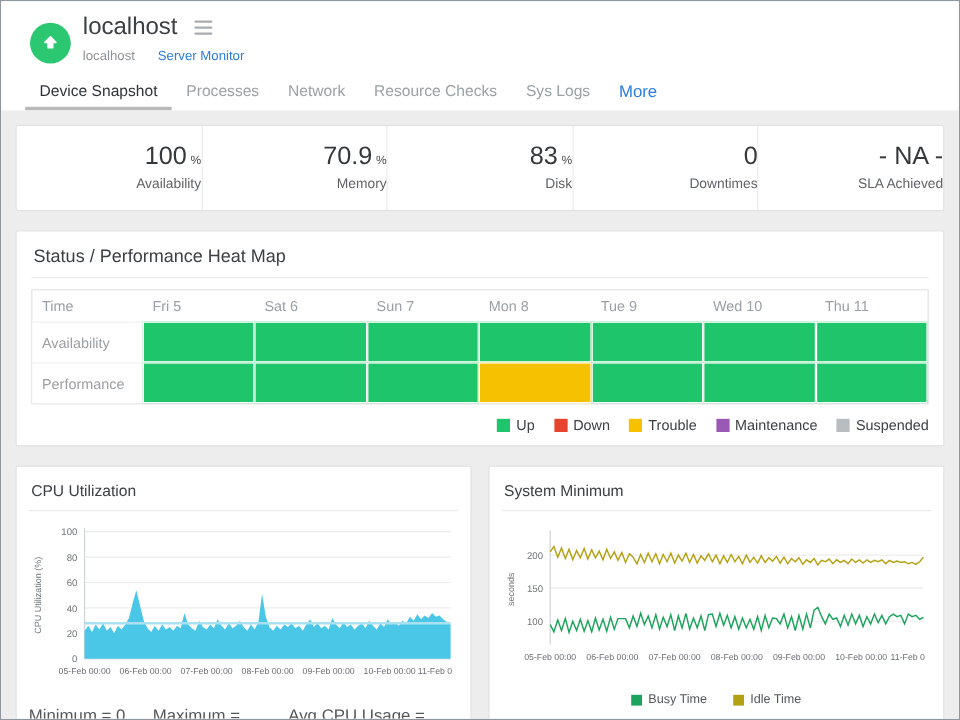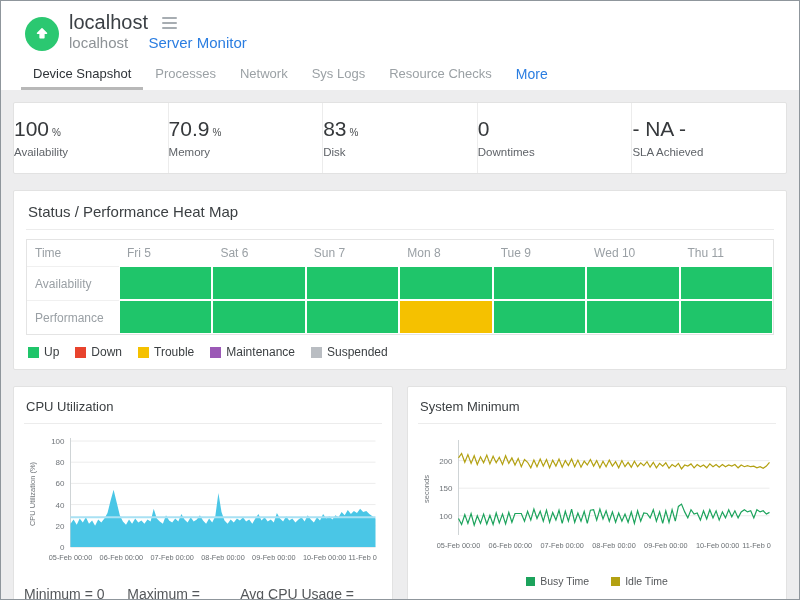--- a/index.html
+++ b/index.html
@@ -7,51 +7,51 @@
 
   
   header{background:#fff;flex:0 0 auto;}
   .hdr-top{display:flex;align-items:flex-end;padding:10px 20px 0 24px;}
   .avatar{width:34px;height:34px;border-radius:50%;display:flex;align-items:center;justify-content:center;flex:0 0 auto;}
   .hdr-text{margin-left:10px;}
   .title-row{display:flex;align-items:center;}
   h1{font-size:20px;font-weight:400;color:#3b4045;margin:0;}
   .hamburger{display:inline-flex;flex-direction:column;gap:3px;margin-left:12px;cursor:pointer;padding:2px;}
   .hamburger i{display:block;width:15px;height:2px;background:#a7adb2;border-radius:1px;}
-  .breadcrumb{font-size:15px;margin-top:0;}
+  .breadcrumb{font-size:11px;margin-top:7px;}
   .breadcrumb .dev{color:#8d9296;margin-right:16px;}
   .breadcrumb a{color:#2a7de1;text-decoration:none;cursor:pointer;}
 
   
   .tabs{display:flex;align-items:flex-end;padding-left:20px;margin-top:8px;}
   .tab{font-size:13px;color:#9ba1a5;padding:6px 12px;cursor:pointer;border-bottom:3px solid transparent;white-space:nowrap;}
   .tab.active{color:#2e3338;border-bottom-color:#b8b8b8;}
   .tab.accent{color:#2a7de1;font-size:14px;transform:translateY(1px);}
 
   
   main{flex:1;background:#ededee;padding:12px;box-sizing:border-box;overflow:hidden;}
   .card{background:#fff;border:1px solid #e2e2e2;border-radius:2px;box-sizing:border-box;}
 
   .stats-card{display:flex;height:72px;margin-bottom:16px;align-items:stretch;}
-  .stat{flex:1;display:flex;flex-direction:column;align-items:flex-start;justify-content:center;border-right:1px solid #ececec;}
+  .stat{flex:1;display:flex;flex-direction:column;align-items:flex-end;justify-content:center;border-right:1px solid #ececec;}
   .stat:last-child{border-right:none;}
   .stat .val{font-size:21px;color:#36393c;line-height:1;}
   .stat .val .unit{font-size:10px;color:#4a4d50;margin-left:3px;}
   .stat .lbl{font-size:11.5px;color:#5f6368;margin-top:7px;}
 
   .heatmap-card{padding:12px 12px 10px;margin-bottom:16px;}
   .card h2{font-size:15px;font-weight:500;color:#3c4043;margin:0 0 0 2px;}
   .divider{border-bottom:1px solid #ececec;margin:9px 0 9px;}
 
   table.hm{width:100%;border-collapse:separate;border-spacing:0;border:1px solid #e4e4e4;table-layout:fixed;}
   table.hm th{font-size:12px;font-weight:400;color:#9aa0a5;text-align:left;padding:6px 8px;}
   td.rowlbl{font-size:12px;color:#9aa0a5;padding:0 8px;border-top:1px solid #f0f0f0;background:#fff;}
   td.hm-cell{height:30px;border:1px solid #fff;cursor:pointer;}
 
-  .hm-legend{display:flex;gap:16px;margin-top:10px;padding-left:2px;align-items:center;}
+  .hm-legend{display:flex;gap:16px;margin-top:10px;padding-left:2px;align-items:center;justify-content:flex-end;}
   .hm-legend .item{display:flex;align-items:center;gap:5px;font-size:12px;color:#3c4043;}
   .swatch{width:11px;height:11px;display:inline-block;}
 
   .charts-row{display:flex;gap:14px;}
   .chart-card{flex:1;padding:12px 10px 8px;min-width:0;}
   .chart-card h2{font-size:13px;}
   .chart-card svg{display:block;width:100%;}
   svg text{font-family:"Liberation Sans",sans-serif;}
   .cpu-stats{display:flex;justify-content:flex-start;gap:22px;font-size:14px;color:#54575a;margin-top:8px;}
   .chart-legend{display:flex;justify-content:center;gap:22px;font-size:10.5px;color:#54575a;margin-top:8px;align-items:center;}
@@ -81,22 +81,22 @@
         <div class="breadcrumb">
           <span class="dev">localhost</span>
           <a>Server Monitor</a>
         </div>
       </div>
     </div>
     <nav class="tabs" id="tabs">
         <div class="tab active">Device Snapshot</div>
         <div class="tab">Processes</div>
         <div class="tab">Network</div>
+        <div class="tab">Resource Checks</div>
         <div class="tab">Sys Logs</div>
-        <div class="tab">Resource Checks</div>
         <div class="tab accent">More</div>
       </nav>
   </header>
 
   <main>
     <section class="card stats-card" id="stats">
         <div class="stat">
           <div class="val"><span>100</span><span class="unit">%</span></div>
           <div class="lbl">Availability</div>
         </div>

